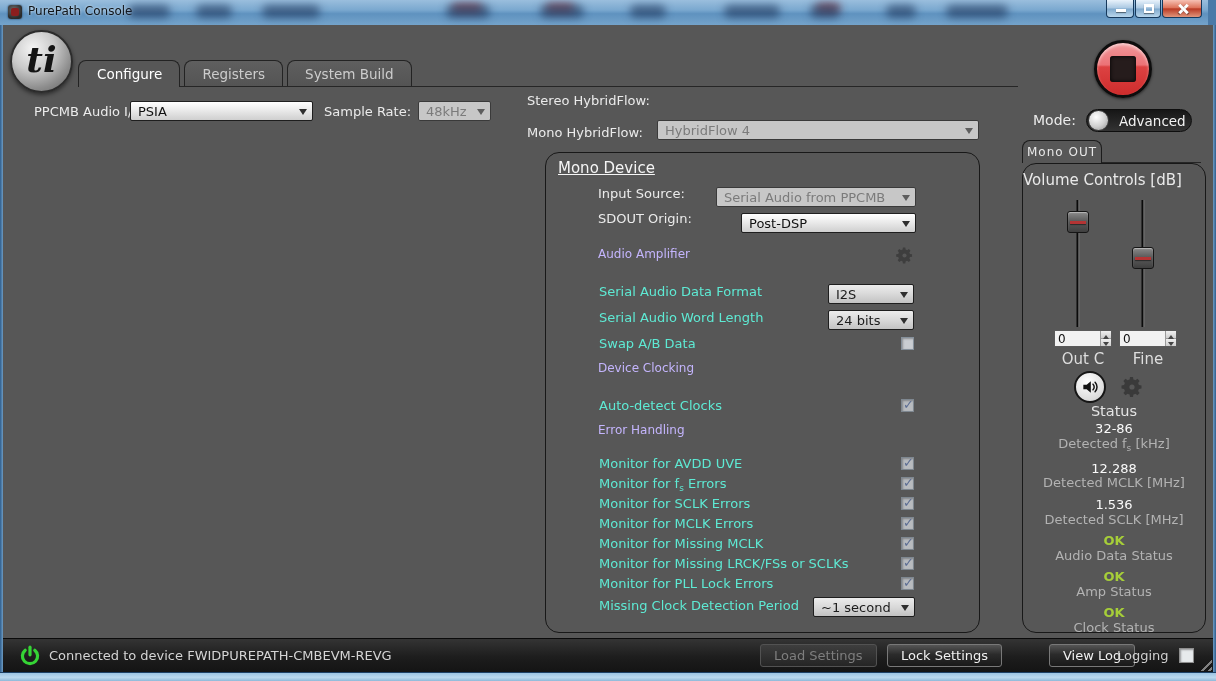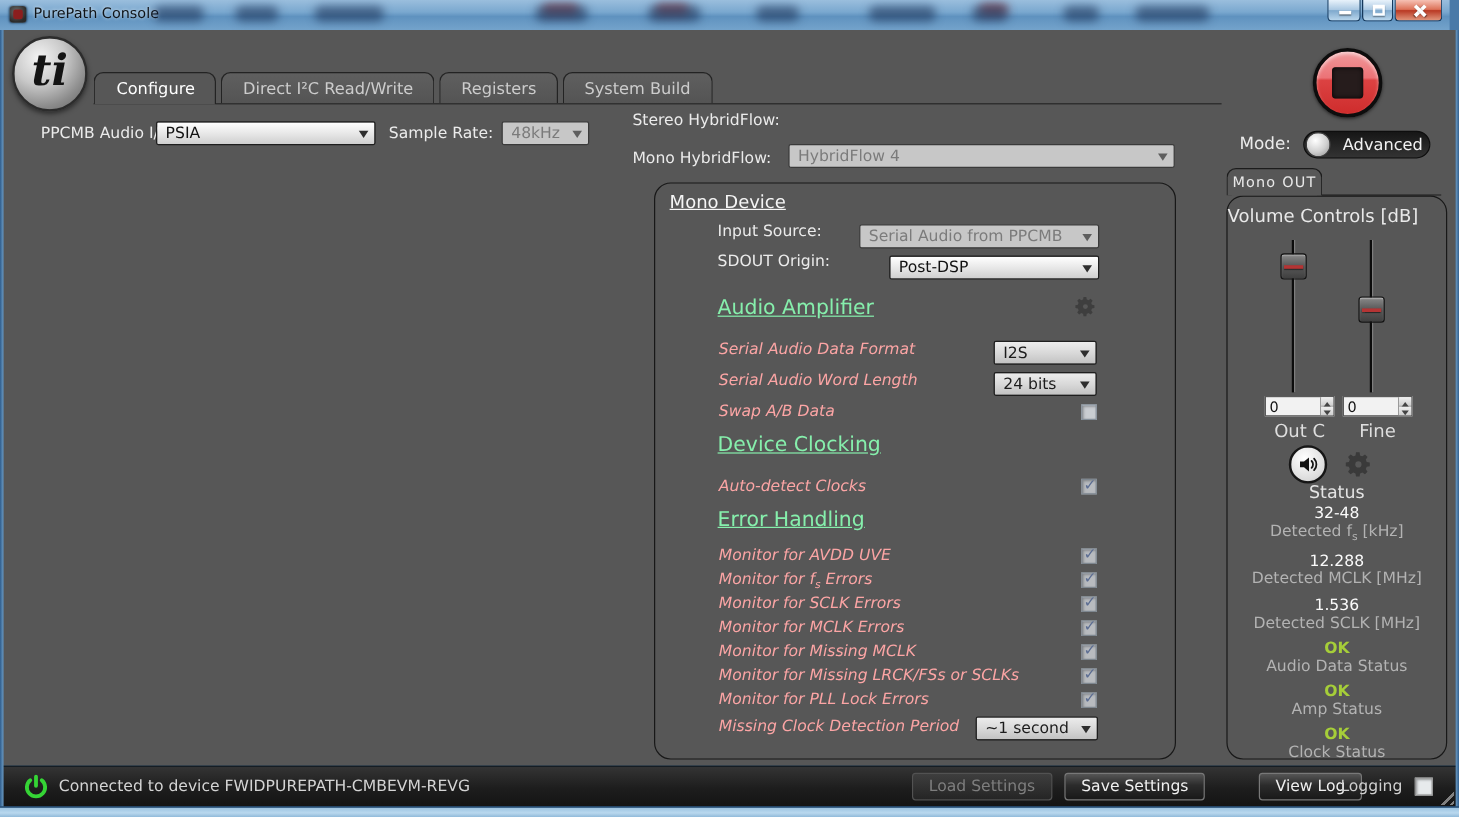--- a/index.html
+++ b/index.html
@@ -41,21 +41,21 @@
     font-family:"DejaVu Serif","Liberation Serif",serif; font-style:italic; font-weight:bold; font-size:36px; color:#141414; }
 
   .tabs { position:absolute; left:75px; top:34px; width:940px; height:28px; display:flex; gap:4px;
     align-items:flex-end; border-bottom:1px solid #262626; }
   .tab { height:26px; padding:0 17px; display:flex; align-items:center; white-space:nowrap;
     border:1px solid #232323; border-bottom:none; border-radius:8px 8px 0 0;
     background:linear-gradient(#5f5f5f,#545454); color:#cccccc; font-size:13.5px; cursor:default; }
   .tab.active { color:#ffffff; background:#575757; margin-bottom:-1px; height:27px;padding-left:18px; }
 
   .lbl  { position:absolute; color:#ebebeb; font-size:13px; white-space:nowrap; }
-  .glbl { position:absolute; color:#fca5a5; font-size:13px; white-space:nowrap;font-style:italic; }
+  .glbl { position:absolute; color:#5eead4; font-size:13px; white-space:nowrap; }
 
   .select { position:absolute; height:20px; border:1px solid #1e1e1e; border-radius:2px;
     display:flex; align-items:center; padding:0 7px; font-size:13px; white-space:nowrap; }
   .select .arr { position:absolute; right:5px; top:7px; width:0; height:0;
     border:4px solid transparent; border-top:6px solid #2e2e2e; }
   .select.en  { background:linear-gradient(#ffffff,#e8e8e8 50%,#cfcfcf); color:#111; }
   .select.en2 { background:linear-gradient(#ececec,#d9d9d9 50%,#c2c2c2); color:#1c1c1c; }
   .select.dis { background:#c7c7c7; color:#7b7b7b; border-color:#3a3a3a; }
   .select.dis .arr { border-top-color:#5e5e5e; }
 
@@ -74,21 +74,21 @@
   .modetoggle { position:absolute; left:1083px; top:84px; width:106px; height:23px; border-radius:12px;
     background:linear-gradient(#161616,#333333); border:1px solid #0e0e0e; display:flex; align-items:center; cursor:pointer; }
   .modetoggle .knob { width:21px; height:21px; border-radius:50%; margin-left:1px;
     background:radial-gradient(circle at 38% 32%, #ffffff, #cfcfcf 55%, #8e8e8e); border:1px solid #3c3c3c; }
   .modetoggle .mtext { color:#f2f2f2; font-size:13.5px; margin-left:10px; }
 
   
   .panel { position:absolute; border:1px solid #181818; border-radius:14px; background:#575757; }
   #monoDevicePanel { left:542px; top:127px; width:435px; height:481px; }
   .panel-title { position:absolute; left:12px; top:6px; font-size:15px; color:#f5f5f5; text-decoration:underline; }
-  .sec-title { position:absolute; font-size:17px; color:#86efac; text-decoration:underline; cursor:pointer; }
+  .sec-title { position:absolute; font-size:12px; color:#c4b5fd; cursor:pointer; }
   sub.ss { font-size:9px; vertical-align:-3px; }
 
   .gear-sm svg { display:block; }
 
   
   .mono-out-tab { position:absolute; left:1019px; top:115px; width:80px; height:23px;
     border:1px solid #1c1c1c; border-bottom:none; border-radius:8px 8px 0 0; background:#575757;
     display:flex; align-items:center; justify-content:center; font-size:12px; letter-spacing:1px; color:#e8e8e8; z-index:2; cursor:default; }
   .mono-out-line { position:absolute; left:1098px; top:137px; width:100px; height:1px; background:#262626; }
   #rightPanel { left:1019px; top:138px; width:184px; height:470px; }
@@ -175,21 +175,20 @@
   <div class="sideR"></div>
 
   <div class="body">
 
     <div class="tilogo">
         <span>ti</span>
       </div>
 
     <div class="tabs">
       <div class="tab active">Configure</div>
-      <div class="tab">Direct I²C Read/Write</div>
       <div class="tab">Registers</div>
       <div class="tab">System Build</div>
     </div>
 
     <div class="lbl" style="left:31px;top:79px;">PPCMB Audio I/O:</div>
     <div class="select en" style="left:127px;top:76px;width:183px;">
       <span>PSIA</span>
         <span class="arr"></span>
     </div>
     <div class="lbl" style="left:321px;top:79px;">Sample Rate:</div>
@@ -329,21 +328,21 @@
       </div>
       <div class="gearbtn gear-sm" style="left:97px;top:211px;">
         <svg width="24" height="24" viewBox="0 0 24 24">
             <path d="M12 7.2a4.8 4.8 0 1 0 0 9.6 4.8 4.8 0 0 0 0-9.6zm9.5 6.3v-3l-2.6-.5a7.3 7.3 0 0 0-.8-1.9l1.5-2.2-2.1-2.1-2.2 1.5c-.6-.33-1.2-.6-1.9-.8L13 1.9h-3l-.4 2.6c-.7.2-1.3.47-1.9.8L5.5 3.8 3.4 5.9l1.5 2.2c-.33.6-.6 1.2-.8 1.9l-2.6.5v3l2.6.5c.2.7.47 1.3.8 1.9l-1.5 2.2 2.1 2.1 2.2-1.5c.6.33 1.2.6 1.9.8l.4 2.6h3l.4-2.6c.7-.2 1.3-.47 1.9-.8l2.2 1.5 2.1-2.1-1.5-2.2c.33-.6.6-1.2.8-1.9l2.6-.5z" fill="#3a3a3a"></path>
             <circle cx="12" cy="12" r="2.6" fill="#575757"></circle>
           </svg>
       </div>
 
       <div class="statuscol">
         <div class="st-title">Status</div>
-        <div class="st-val" style="margin-top:3px;">32-48</div>
+        <div class="st-val" style="margin-top:3px;">32-86</div>
         <div class="st-lab"><span>Detected f</span><sub class="ss">s</sub><span> [kHz]</span></div>
         <div class="st-val" style="margin-top:9px;">12.288</div>
         <div class="st-lab">Detected MCLK [MHz]</div>
         <div class="st-val" style="margin-top:7px;">1.536</div>
         <div class="st-lab">Detected SCLK [MHz]</div>
         <div class="st-ok" style="margin-top: 7px; color: rgb(166, 206, 57);">OK</div>
         <div class="st-lab">Audio Data Status</div>
         <div class="st-ok" style="margin-top: 7px; color: rgb(166, 206, 57);">OK</div>
         <div class="st-lab">Amp Status</div>
         <div class="st-ok" style="margin-top: 7px; color: rgb(166, 206, 57);">OK</div>
@@ -354,21 +353,21 @@
 
   <div class="statusbar">
     <div class="pwr">
       <svg width="24" height="24" viewBox="0 0 24 24">
           <path d="M12 3.2v7.6" stroke="#35d435" stroke-width="3.2" stroke-linecap="round"></path>
           <path d="M7.2 6.2a7.6 7.6 0 1 0 9.6 0" stroke="#35d435" stroke-width="3.2" fill="none" stroke-linecap="round"></path>
         </svg>
     </div>
     <div class="conn-text">Connected to device FWIDPUREPATH-CMBEVM-REVG</div>
     <div class="btn disabled" style="left:757px;text-align:center;">Load Settings</div>
-    <div class="btn" style="left:884px;">Save Settings</div>
+    <div class="btn" style="left:884px;">Lock Settings</div>
     <div class="btn" style="left:1015px;margin-left:31px;">View Log</div>
     <div class="logging-lab" style="left:1114px;">Logging</div>
     <span class="logcb" style="left:1176px;"></span>
     <div class="grip"></div>
   </div>
 
   <div class="bottomedge"></div>
 </div>
 
 </body></html>

